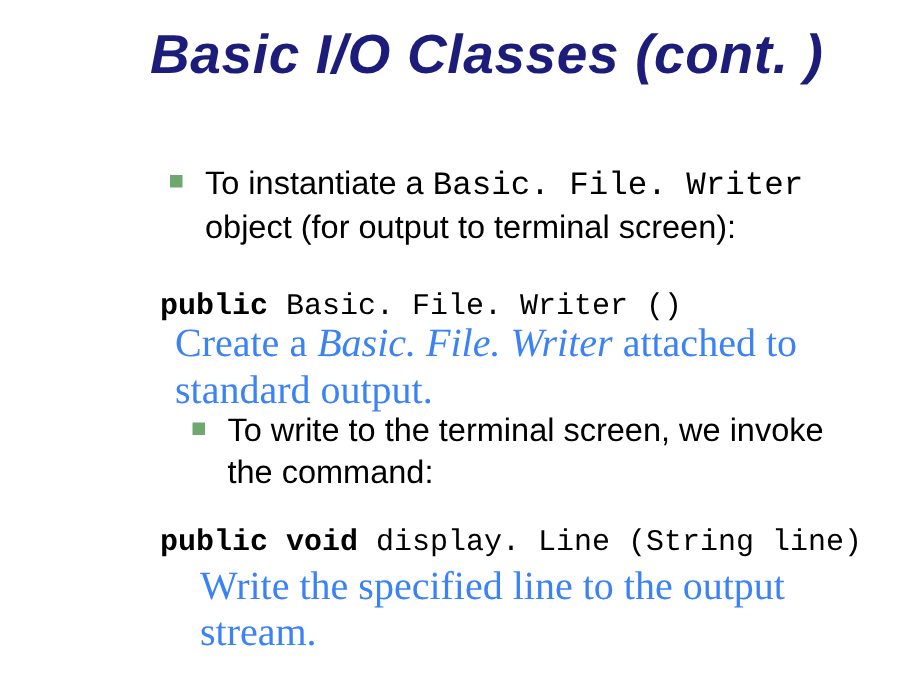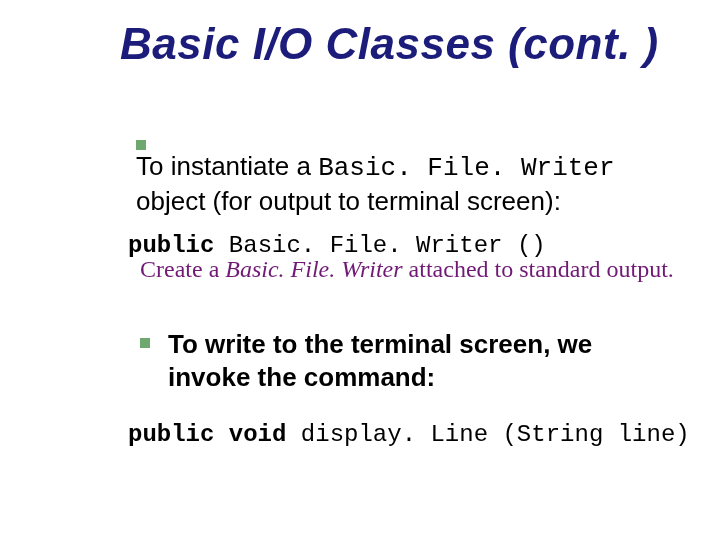--- a/index.html
+++ b/index.html
@@ -53,26 +53,26 @@
     position: absolute;
     font-family: "Courier New", Courier, monospace;
     font-size: 24px;
     color: #000;
     white-space: nowrap;
   }
   .code-bold { font-weight: bold; }
   .desc-line {
     position: absolute;
     font-family: "Times New Roman", Times, serif;
-    font-size: 24px;
-    color: #701a75;
+    font-size: 32px;
+    color: #3b82f6;
   }
   .desc-italic { font-style: italic; }
-  .b1 { left: 136px; top: 130px; width: 530px; flex-direction: column; }
-  .b2 { left: 140px; top: 328px; width: 520px; font-weight: bold; }
+  .b1 { left: 136px; top: 130px; width: 530px; }
+  .b2 { left: 154px; top: 328px; width: 520px; }
   .c1 { left: 128px; top: 232px; }
   .d1 { left: 140px; top: 256px; }
   .c2 { left: 128px; top: 421px; }
   .d2 { left: 160px; top: 450px; }
 </style>
 </head>
 <body>
 
 <div class="slide">
 
@@ -95,14 +95,15 @@
 
   <div class="bullet-row b2">
     <div class="bullet-square"></div>
     <div class="bullet-text">To write to the terminal screen, we invoke the command:</div>
   </div>
 
   <div class="code-line c2">
     <span class="code-bold">public void </span><span>display. Line (String line)</span>
   </div>
 
+  <div class="desc-line d2">Write the specified line to the output stream.</div>
 
 </div>
 
 </body></html>

